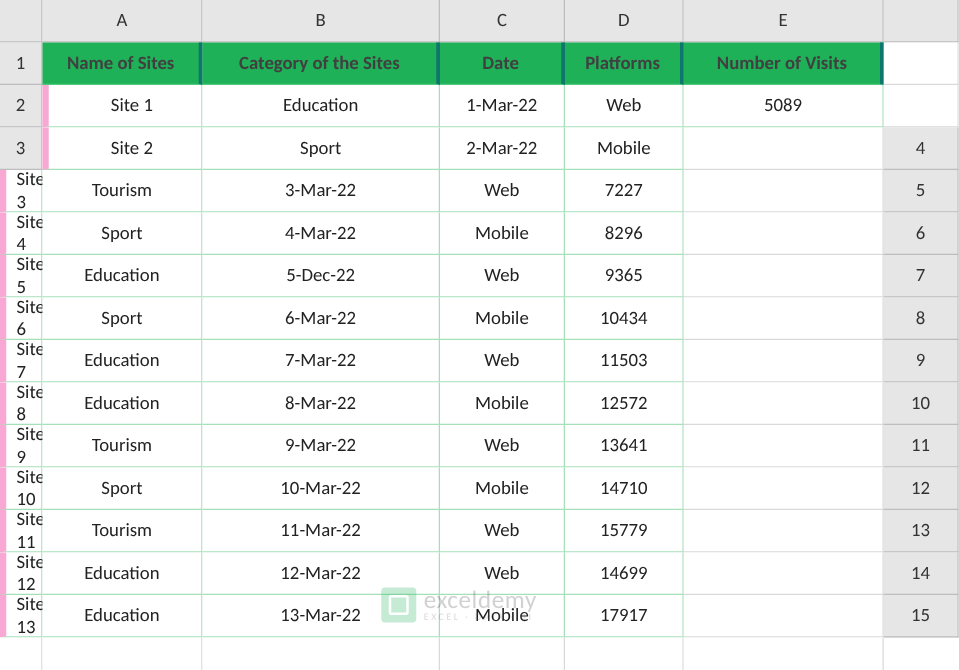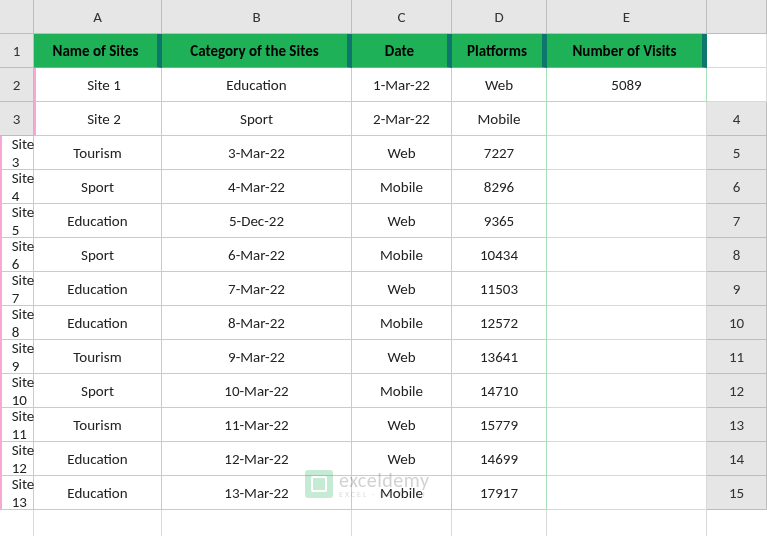--- a/index.html
+++ b/index.html
@@ -37,39 +37,39 @@
       border-right: 1px solid #bdbdbd;
       border-bottom: 1px solid #bdbdbd;
       display: flex;
       align-items: center;
       justify-content: center;
       color: #333;
       font-size: 15px;
     }
     .th {
       background: #1fb158;
-      color: #000000;
+      color: #404040;
       font-weight: 700;
       display: flex;
       align-items: center;
       justify-content: center;
-      border-right: 5px solid #0f766e;
+      border-right: 3px solid #0f766e;
       border-bottom: 1px solid #4fc77d;
       font-size: 15px;
     }
     .td {
       background: #fff;
       display: flex;
       align-items: center;
       justify-content: center;
       border-right: 1px solid #a5e0b9;
       border-bottom: 1px solid #a5e0b9;
       color: #222;
     }
-    .td.col-a { border-left: 2px solid #f9a8d4; padding-left: 11px; }
+    .td.col-a { border-left: 5px solid #f9a8d4; padding-left: 11px; }
     .empty {
       background: #fff;
       border-right: 1px solid #d9d9d9;
       border-bottom: 1px solid #d9d9d9;
     }
     .watermark {
       position: absolute;
       left: 305px;
       top: 470px;
       display: flex;

